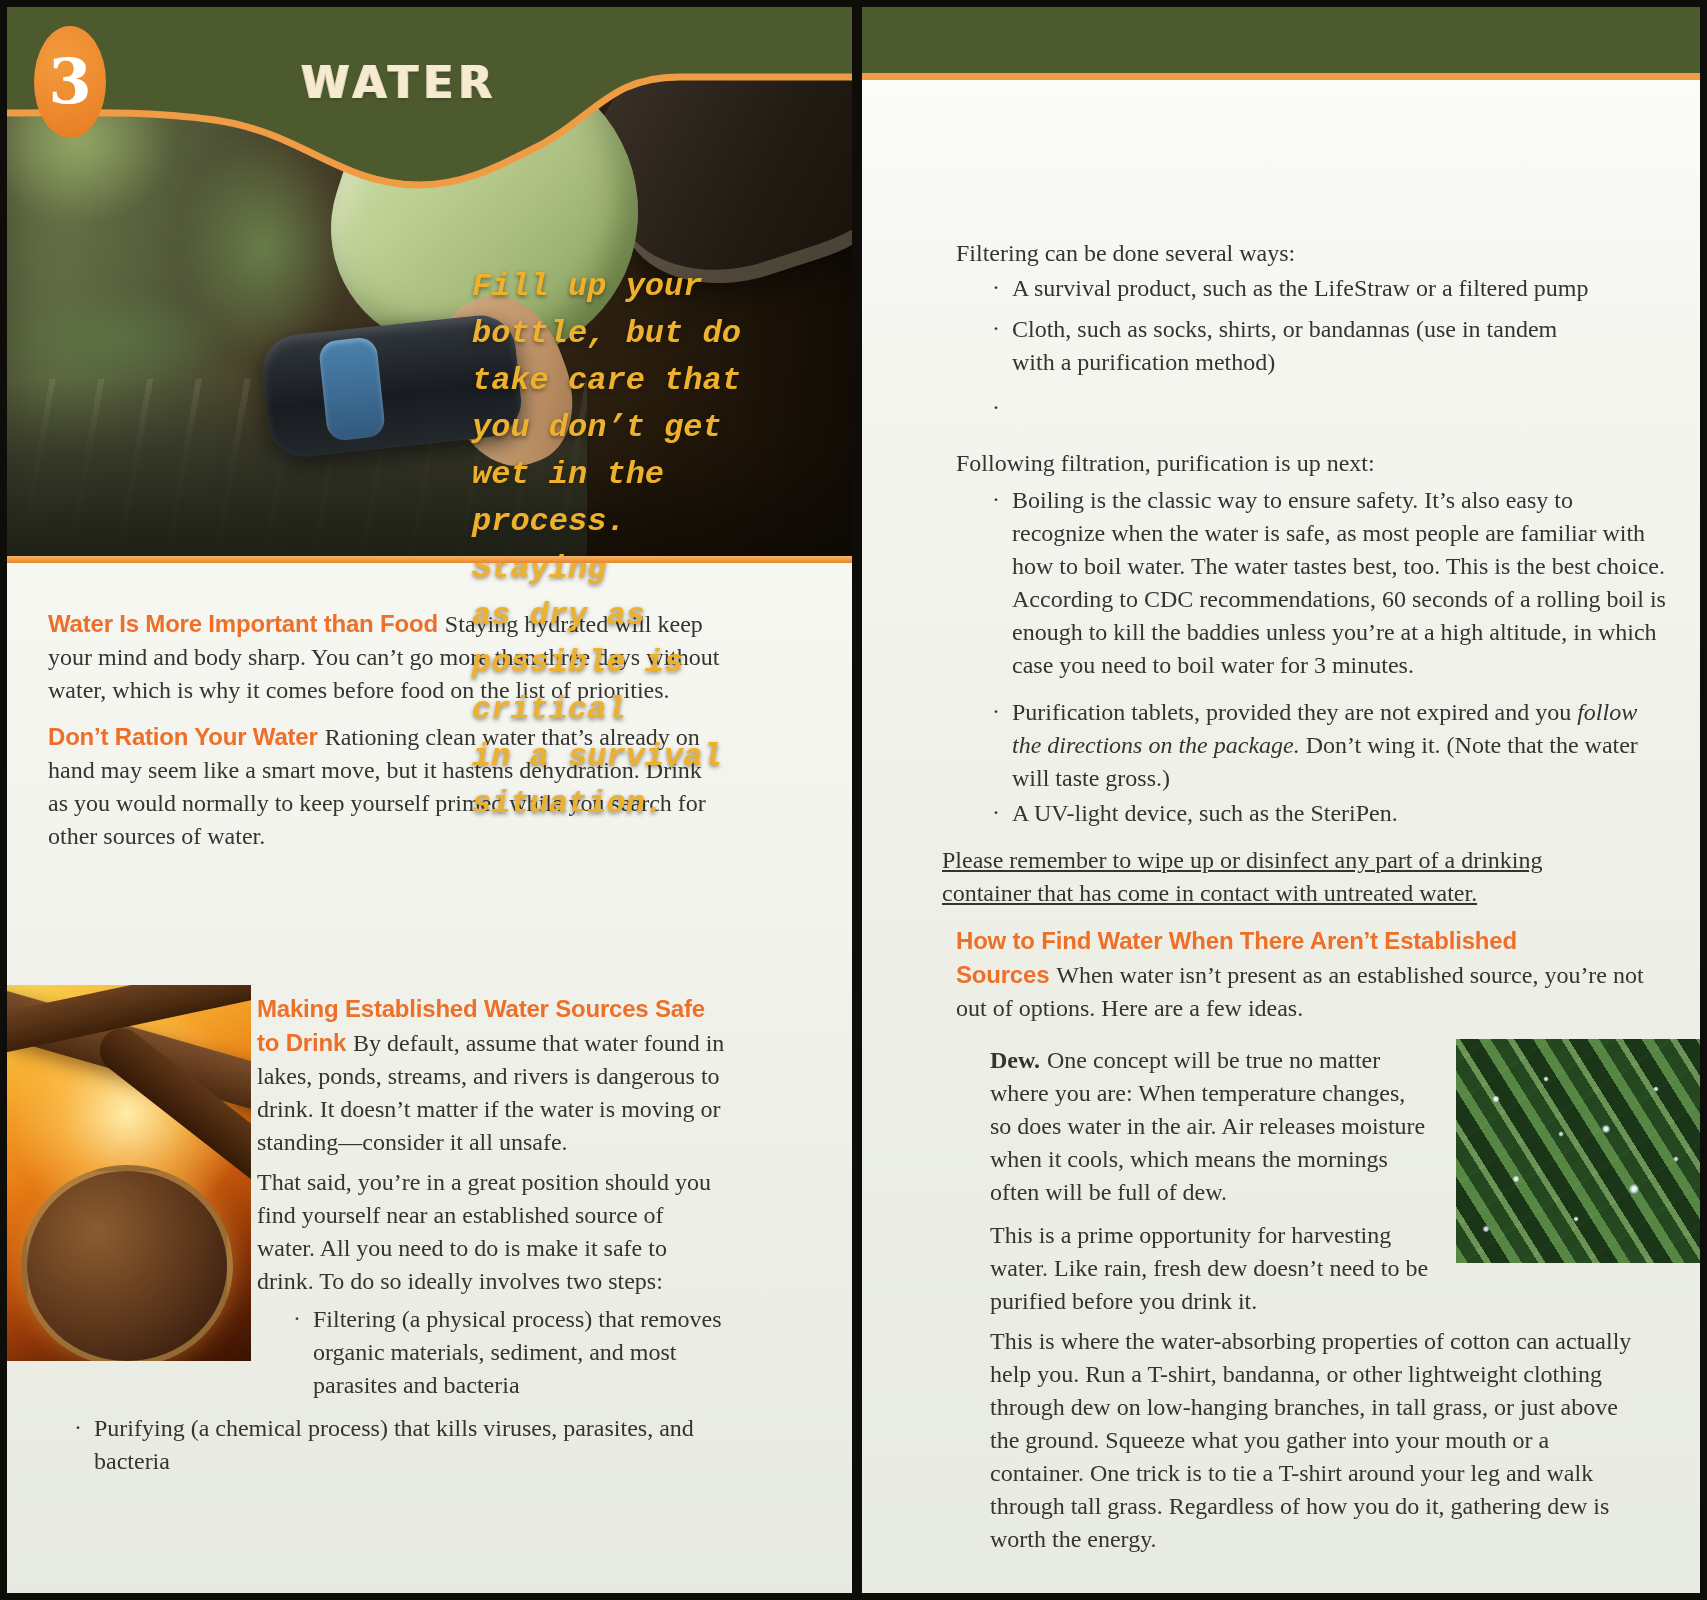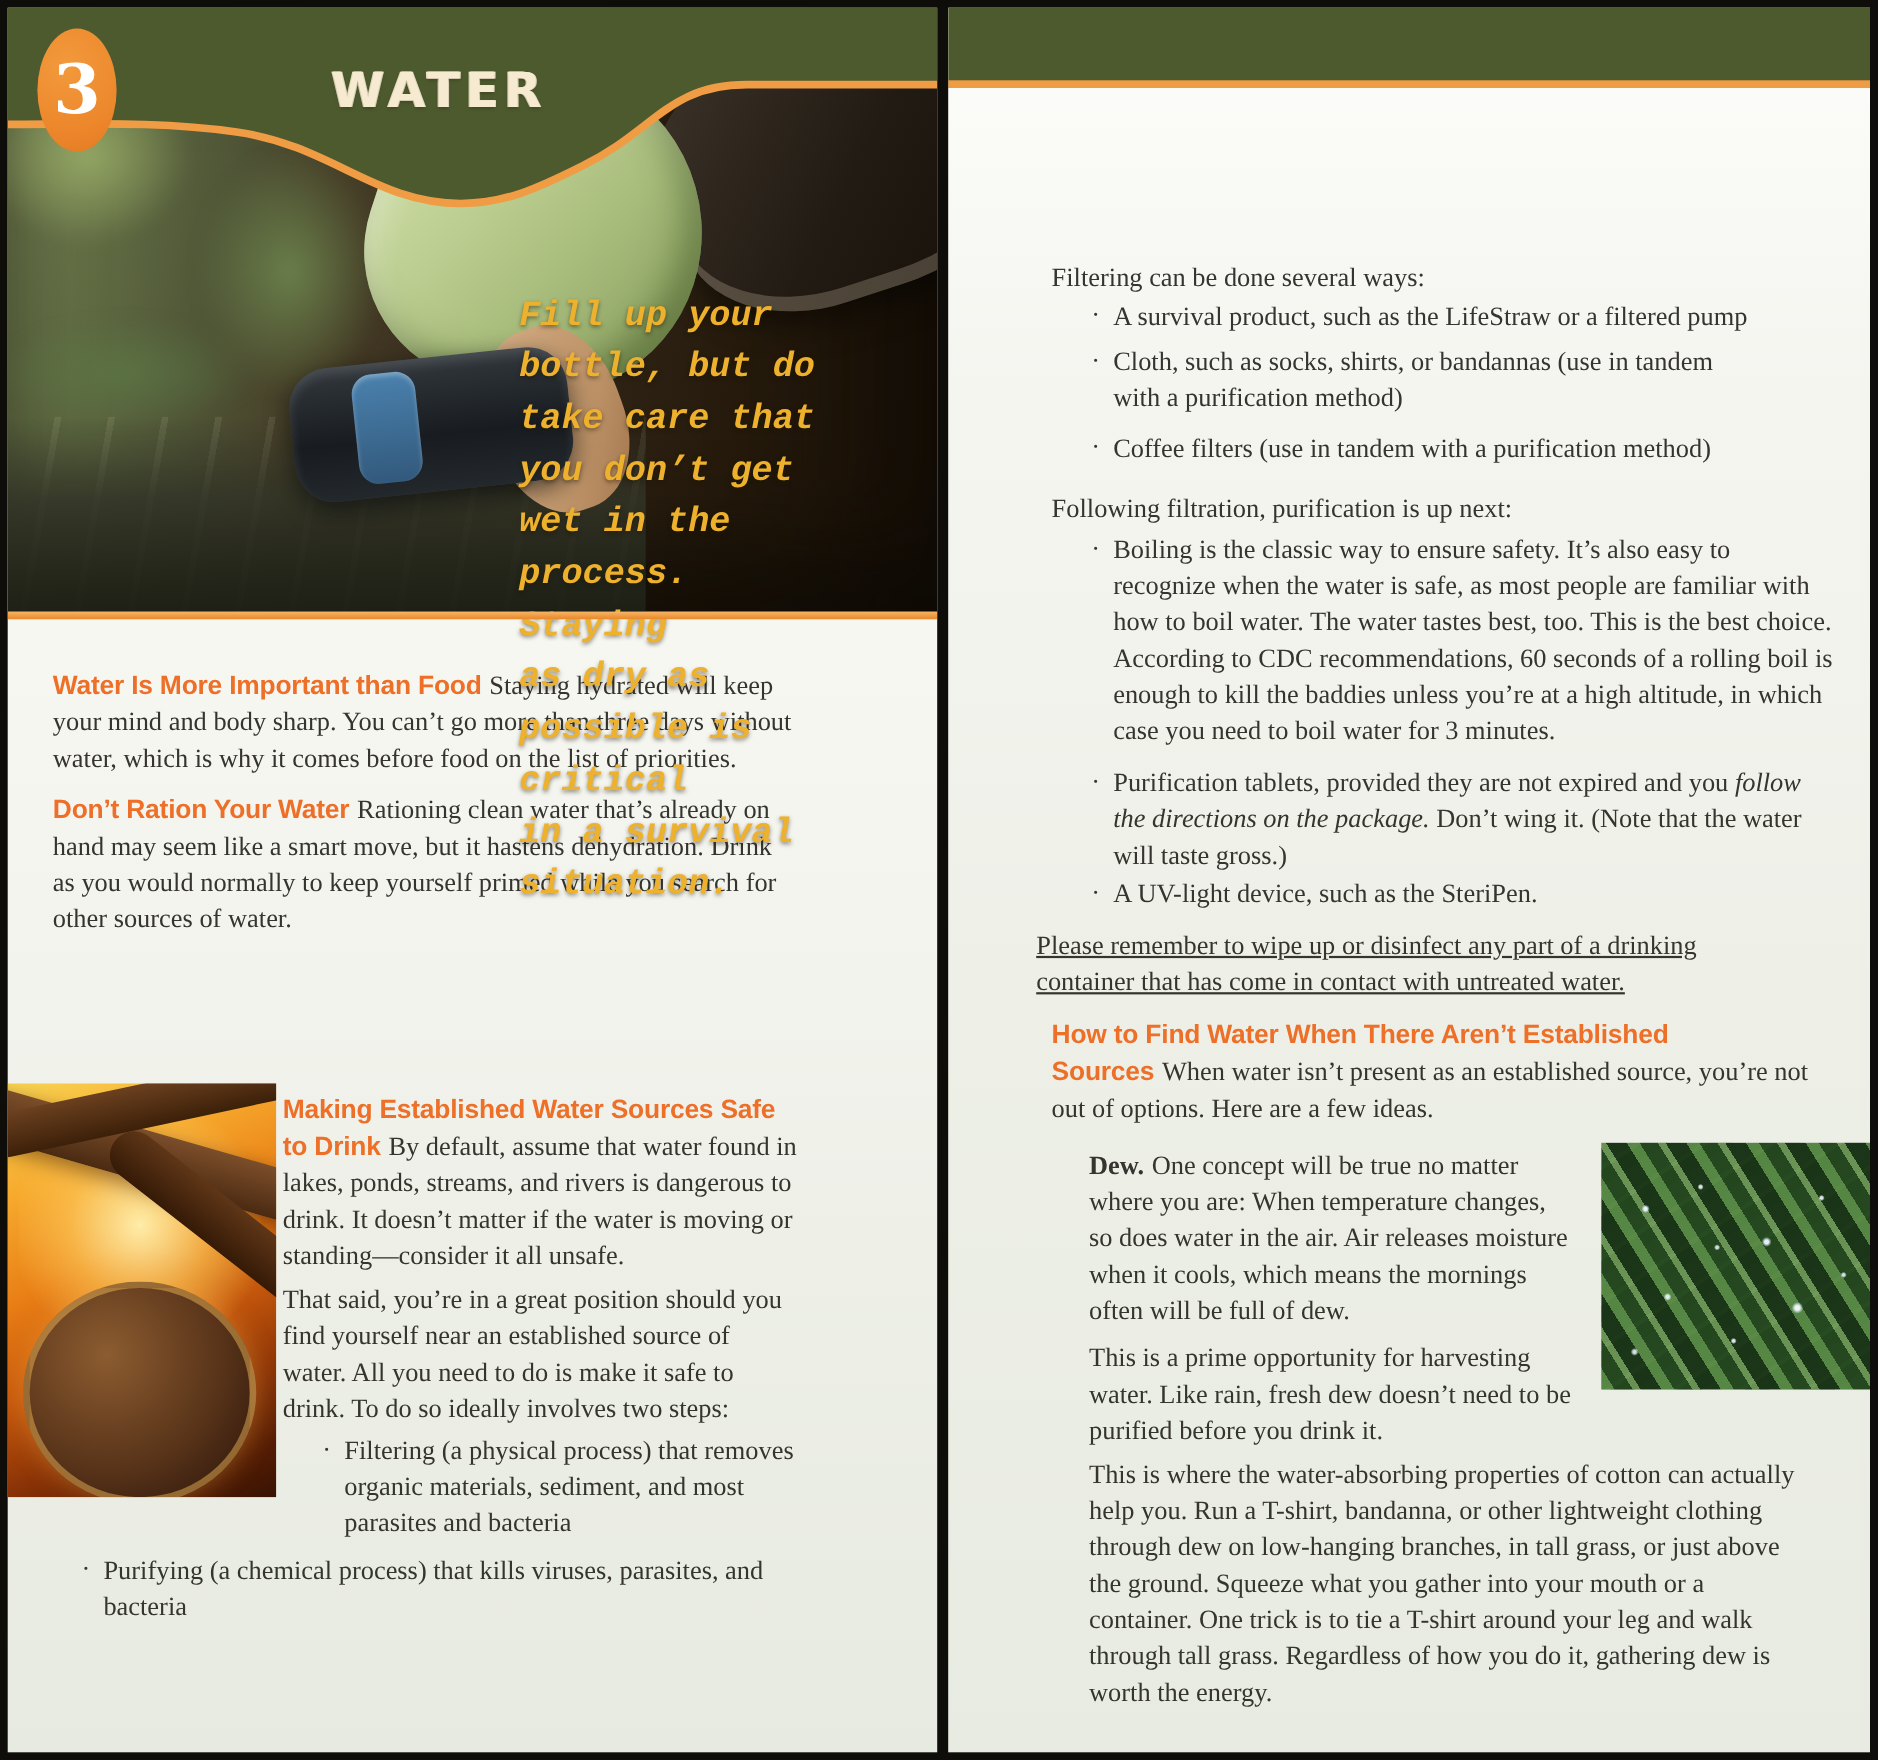--- a/index.html
+++ b/index.html
@@ -174,21 +174,20 @@
     <div class="abs body-par li" style="left:126px;top:265px;width:656px;">
       <span class="dot">·</span>
       <span>A survival product, such as the LifeStraw or a filtered pump</span>
     </div>
     <div class="abs body-par li" style="left:126px;top:306px;width:560px;">
       <span class="dot">·</span>
       <span>Cloth, such as socks, shirts, or bandannas (use in tandem with a purification method)</span>
     </div>
     <div class="abs body-par li" style="left:126px;top:385px;width:656px;">
       <span class="dot">·</span>
-      <span>Coffee filters (use in tandem with a purification method)</span>
     </div>
 
     <div class="abs body-par" style="left:94px;top:440px;width:688px;">Following filtration, purification is up next:</div>
 
     <div class="abs body-par li" style="left:126px;top:477px;width:658px;">
       <span class="dot">·</span>
       <span>Boiling is the classic way to ensure safety. It’s also easy to recognize when the water is safe, as most people are familiar with how to boil water. The water tastes best, too. This is the best choice. According to CDC recommendations, 60 seconds of a rolling boil is enough to kill the baddies unless you’re at a high altitude, in which case you need to boil water for 3 minutes.</span>
     </div>
 
     <div class="abs body-par li" style="left:126px;top:689px;width:640px;">

